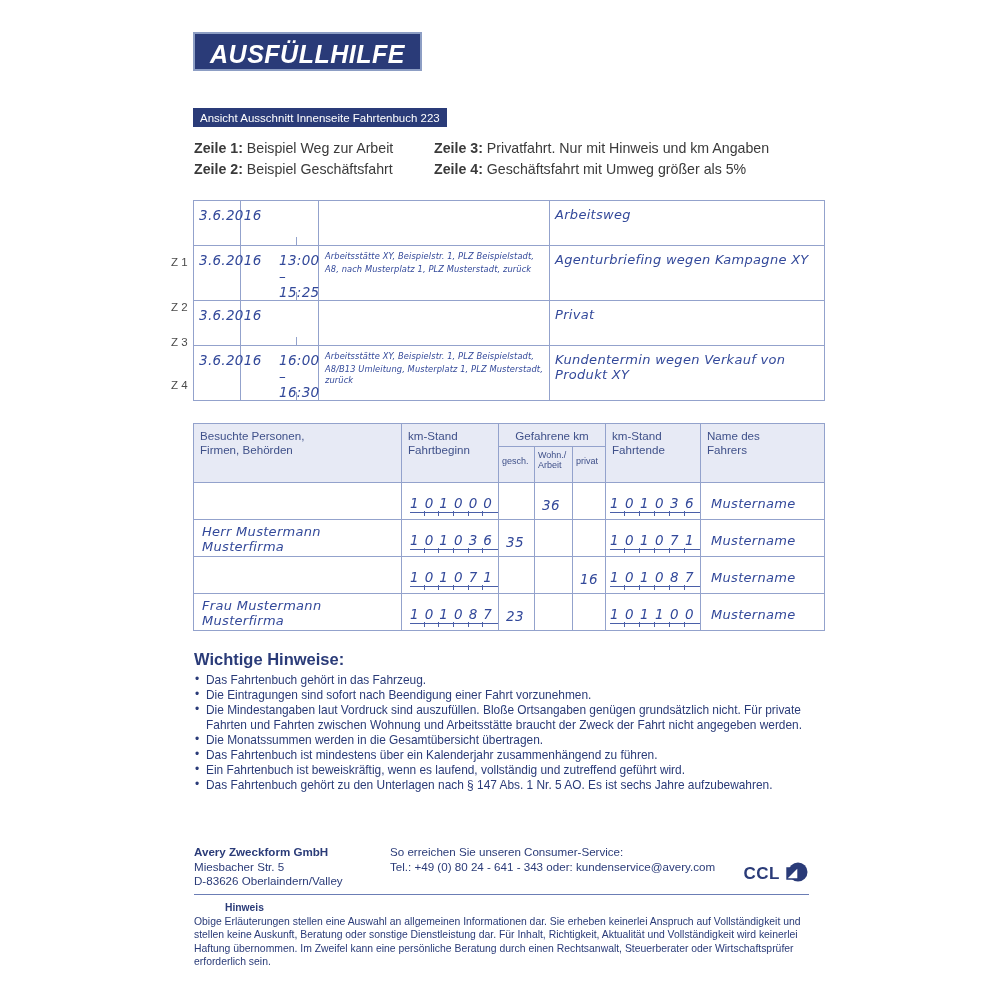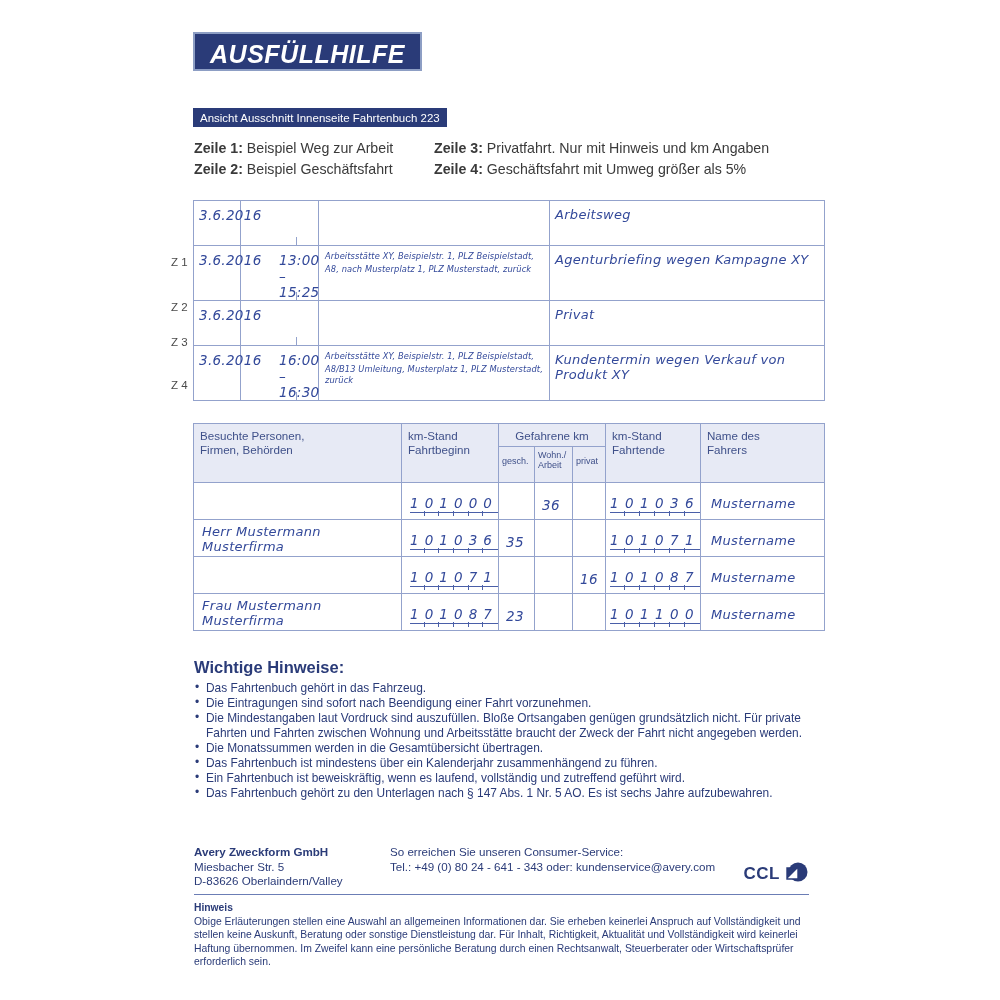--- a/index.html
+++ b/index.html
@@ -184,21 +184,21 @@
   }
 
   
   .hinweise {
     position: absolute;
     left: 194px;
     top: 646px;
     width: 615px;
   }
   .hinweise h2 {
-    margin: 12px 0 4px 0;
+    margin: 4px 0 4px 0;
     font-size: 16.5px;
     color: #2a3b78;
     font-weight: bold;
   }
   .hinweise ul {
     margin: 0;
     padding: 0;
     list-style: none;
   }
   .hinweise li {
@@ -266,20 +266,21 @@
     position: absolute;
     left: 194px;
     top: 902px;
     width: 615px;
     color: #2a3b78;
   }
   .disclaimer .dh {
     font-size: 10.3px;
     font-weight: bold;
     margin-bottom: 2px;
+    margin-left: 31px;
   }
   .disclaimer .dbody {
     font-size: 10.4px;
     line-height: 13.4px;
     text-align: left;
   }
 </style>
 </head>
 <body>
 

